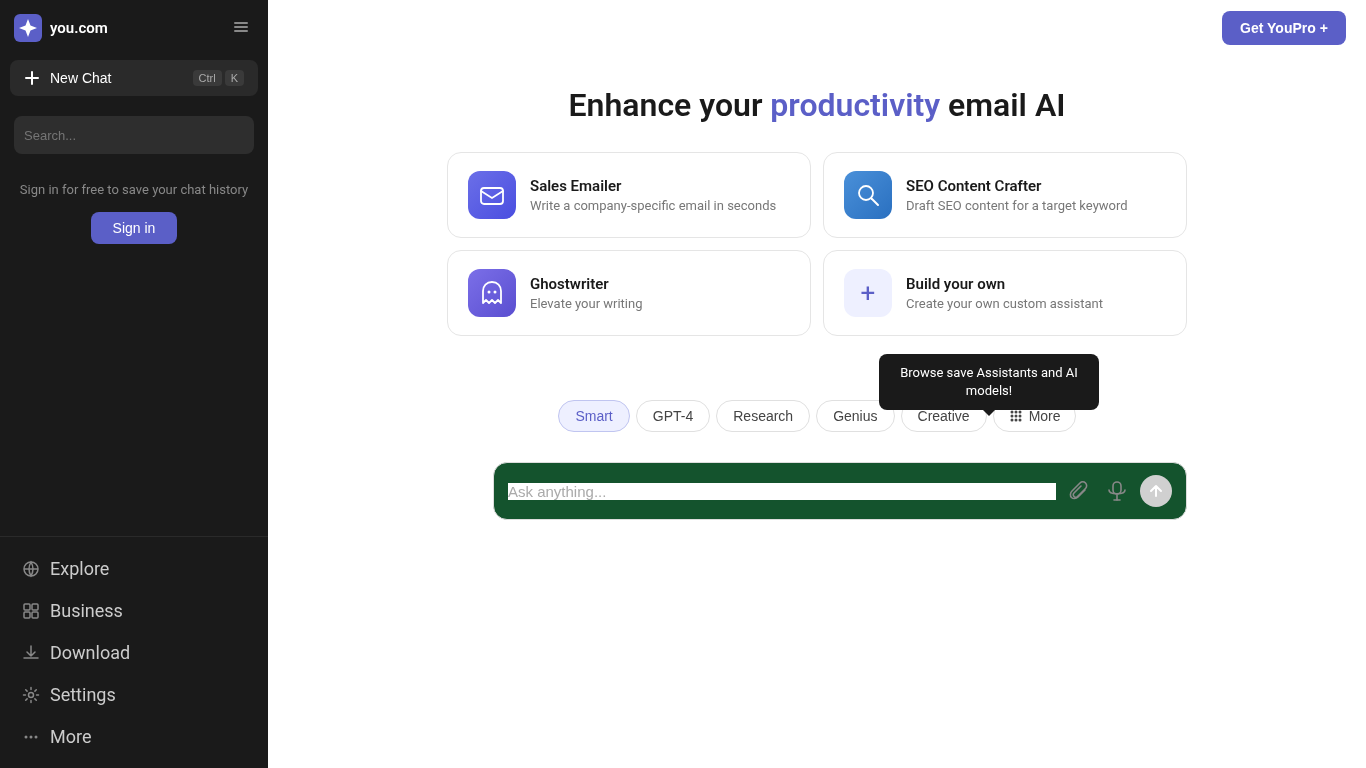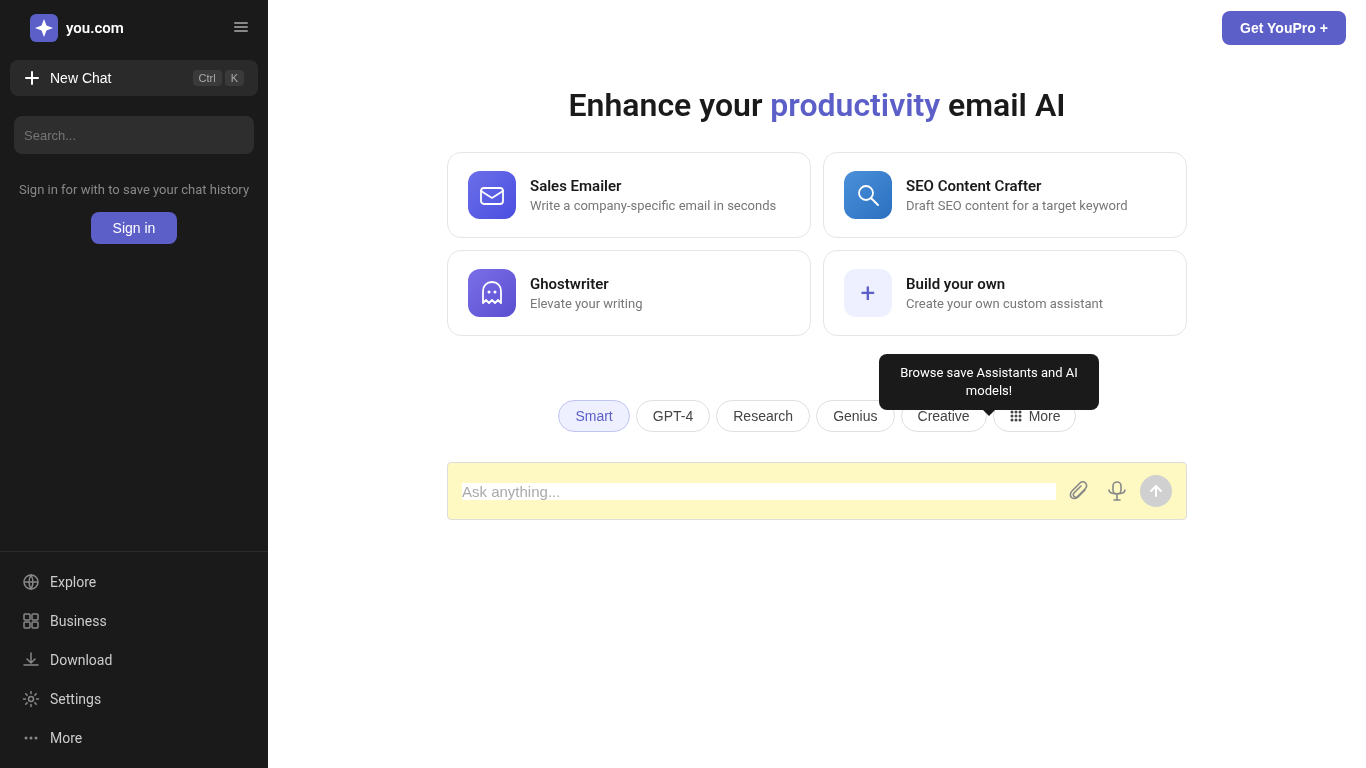--- a/index.html
+++ b/index.html
@@ -22,21 +22,20 @@
       height: 100%;
       color: #fff;
     }
 
     .sidebar-header {
       display: flex;
       align-items: center;
       justify-content: space-between;
       padding: 14px 14px;
       height: 56px;
-      margin-left: 16px;
     }
 
     .logo-area {
       display: flex;
       align-items: center;
       gap: 8px;
     }
 
     .logo-icon {
       width: 28px;
@@ -138,21 +137,21 @@
       padding: 10px 0;
       border-top: 1px solid #2a2a2a;
     }
 
     .sidebar-nav-item {
       display: flex;
       align-items: center;
       gap: 10px;
       padding: 10px 16px;
       color: #ccc;
-      font-size: 14px;
+      font-size: 18px;
       cursor: pointer;
       border-radius: 6px;
       margin: 1px 6px;
     }
 
     .nav-icon {
       width: 18px;
       height: 18px;
       display: flex;
       align-items: center;
@@ -357,24 +356,25 @@
     .input-area {
       width: 100%;
       max-width: 740px;
       margin-bottom: 20px;
     }
 
     .input-box {
       display: flex;
       align-items: center;
       border: 1px solid #ddd;
-      border-radius: 4px;
+      border-radius: 14px;
       padding: 12px 14px;
-      background: #fef9c3;
+      background: #14532d;
       gap: 8px;
+      margin-left: 46px;
     }
 
     .input-box input {
       flex: 1;
       border: none;
       outline: none;
       font-size: 15px;
       color: #333;
     }
 
@@ -441,21 +441,21 @@
       <span class="kbd">Ctrl</span>
       <span class="kbd">K</span>
     </div>
   </button>
 
   <div class="sidebar-search-area">
     <input class="sidebar-search" type="text" placeholder="Search..." style="">
   </div>
 
   <div class="sidebar-signin-area">
-    <p class="signin-text">Sign in for with to save your chat history</p>
+    <p class="signin-text">Sign in for free to save your chat history</p>
     <button class="signin-btn">Sign in</button>
   </div>
 
   <div class="sidebar-footer">
 
     <div class="sidebar-nav-item">
       <span class="nav-icon">
         <svg width="18" height="18" viewBox="0 0 18 18" fill="none">
           <circle cx="9" cy="9" r="7" stroke="#888" stroke-width="1.5"></circle>
           <path d="M9 2 Q13 9 9 16 Q5 9 9 2Z" stroke="#888" stroke-width="1.5" fill="none"></path>

